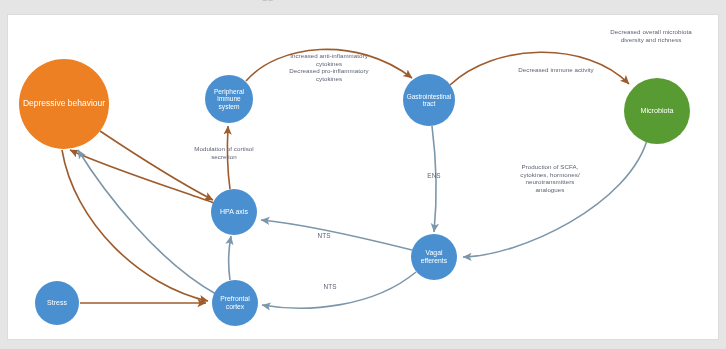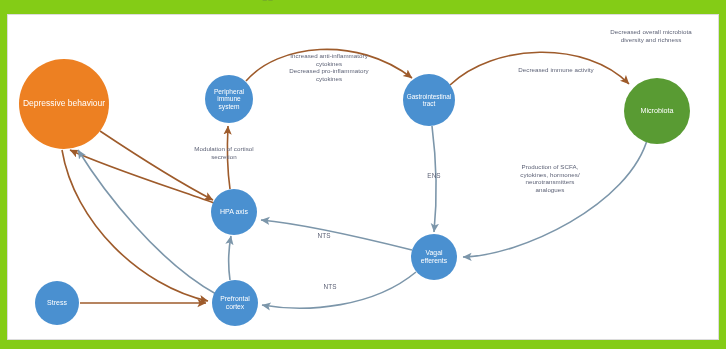--- a/index.html
+++ b/index.html
@@ -7,21 +7,21 @@
     padding: 0;
     background: #ffffff;
   }
   body {
     font-family: "Liberation Sans", sans-serif;
   }
   #canvas {
     position: relative;
     width: 726px;
     height: 349px;
-    background: #84cc16;
+    background: #e5e5e5;
     overflow: hidden;
   }
   #figure-frame {
     position: absolute;
     left: 7px;
     top: 14px;
     width: 712px;
     height: 326px;
     border: 1px solid #dcdcdc;
     box-sizing: border-box;

